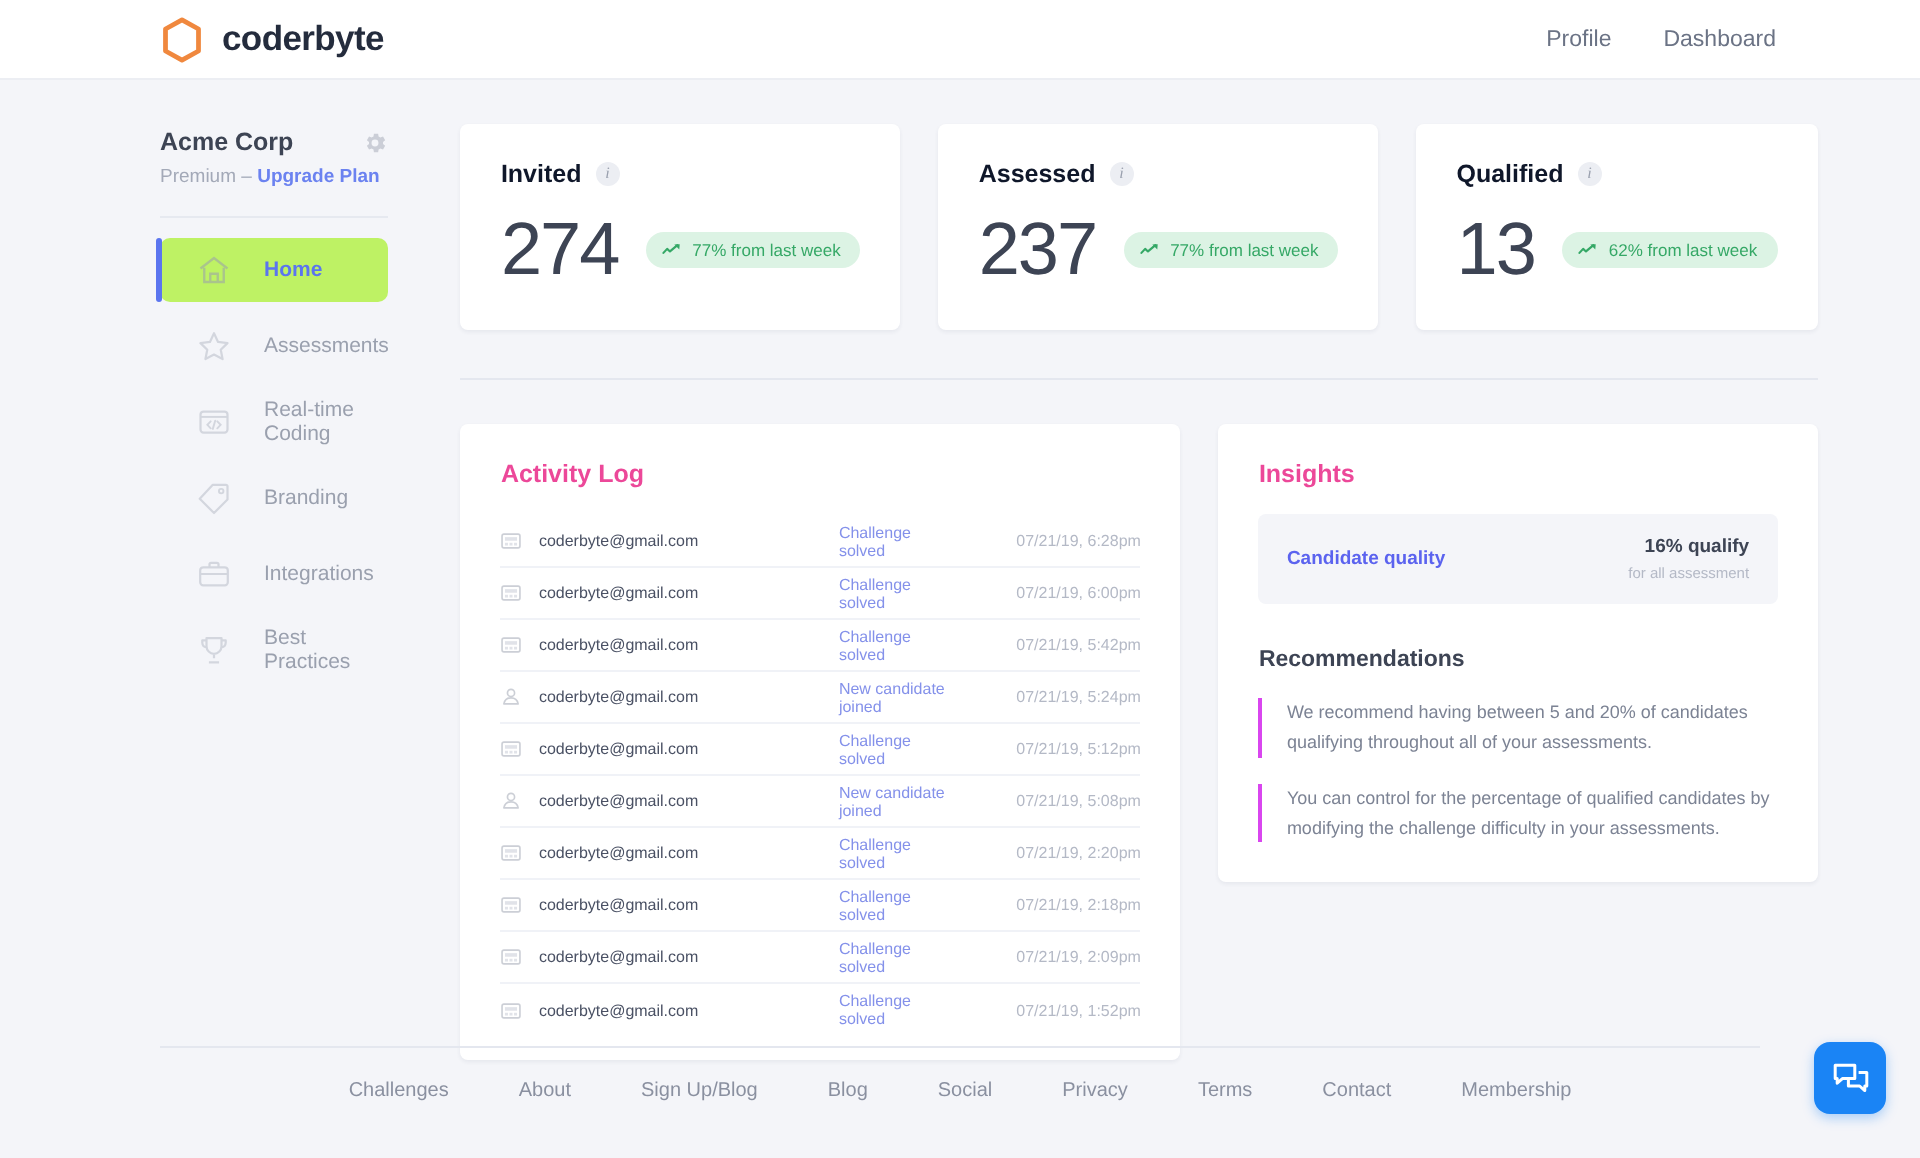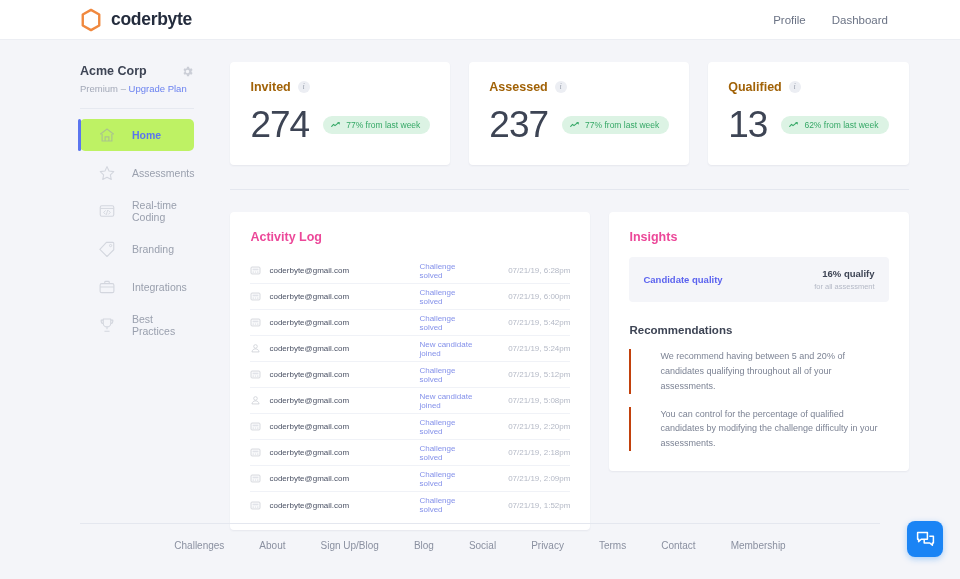--- a/index.html
+++ b/index.html
@@ -32,21 +32,21 @@
   
   .body-wrap { display: flex; padding: 0; }
   .sidebar {
     width: 220px; padding: 24px 0 0 80px;
   }
   .org-block { padding-right: 18px; }
   .org-row { display: flex; align-items: center; }
   .org-name { font-size: 12.5px; font-weight: bold; color: #3d4454; }
   .gear { margin-left: auto; width: 13px; height: 13px; opacity: .45; }
   .org-sub { margin-top: 5px; font-size: 9.5px; color: #a3a9b8; }
-  .org-sub a { color: #6b82f0; text-decoration: none; font-weight: normal; }
+  .org-sub a { color: #6b82f0; text-decoration: none; font-weight: bold; }
   .side-div { margin: 14px 18px 10px 0; height: 1px; background: #e6e9f0; }
 
   .side-item {
     position: relative; display: flex; align-items: center;
     height: 32px; margin-right: 18px; padding-left: 18px; gap: 16px;
     border-radius: 5px; cursor: pointer;
     margin-bottom: 6px;
   }
   .side-item .ic { width: 18px; height: 18px; flex: 0 0 18px; opacity: .55; }
   .side-item .lbl { font-size: 10.5px; color: #9aa0ae; }
@@ -61,21 +61,21 @@
 
   
   .stats { display: flex; gap: 19px; }
   .stat-card {
     flex: 1; background: #fff; border-radius: 4px;
     padding: 18px 20px 22px 20px;
     box-shadow: 0 1px 2px rgba(40,50,80,.07);
     min-height: 100px;
   }
   .stat-head { display: flex; align-items: center; gap: 7px; }
-  .stat-title { font-size: 12.5px; font-weight: bold; color: #a16207; }
+  .stat-title { font-size: 12.5px; font-weight: bold; color: #0f172a; }
   .info-dot {
     width: 12px; height: 12px; border-radius: 50%;
     background: #eceef3; color: #9aa0ae;
     font-size: 8px; line-height: 12px; text-align: center;
     font-style: italic; font-family: "Liberation Serif", serif;
   }
   .stat-row { display: flex; align-items: center; margin-top: 12px; gap: 14px; }
   .stat-num {
     font-size: 37px; color: #3d4454; letter-spacing: -1px;
     line-height: 1; font-weight: normal;
@@ -122,22 +122,22 @@
   .ins-card.cool { background: #f4f5f9; }
   .ins-label { font-size: 9.5px; font-weight: bold; }
   .warm .ins-label { color: #e9a13b; }
   .cool .ins-label { color: #5b63ef; }
   .ins-right { text-align: right; }
   .ins-val { font-size: 9.5px; font-weight: bold; color: #3d4454; }
   .ins-sub { font-size: 7.5px; color: #b4b9c6; margin-top: 3px; }
 
   .rec-title { font-size: 11.5px; font-weight: bold; color: #3d4454; margin-top: 22px; }
   .rec-item {
-    border-left: 2px solid #c2410c;
-    padding-left: 29px; margin-top: 13px;
+    border-left: 2px solid #d946ef;
+    padding-left: 12px; margin-top: 13px;
     font-size: 9px; line-height: 1.65; color: #7c8394;
   }
 
   
   .footer-div {
     position: absolute; left: 80px; right: 80px; top: 523px;
     height: 1px; background: #e4e7ef;
   }
   .footer {
     position: absolute; left: 0; right: 0; top: 540px;

